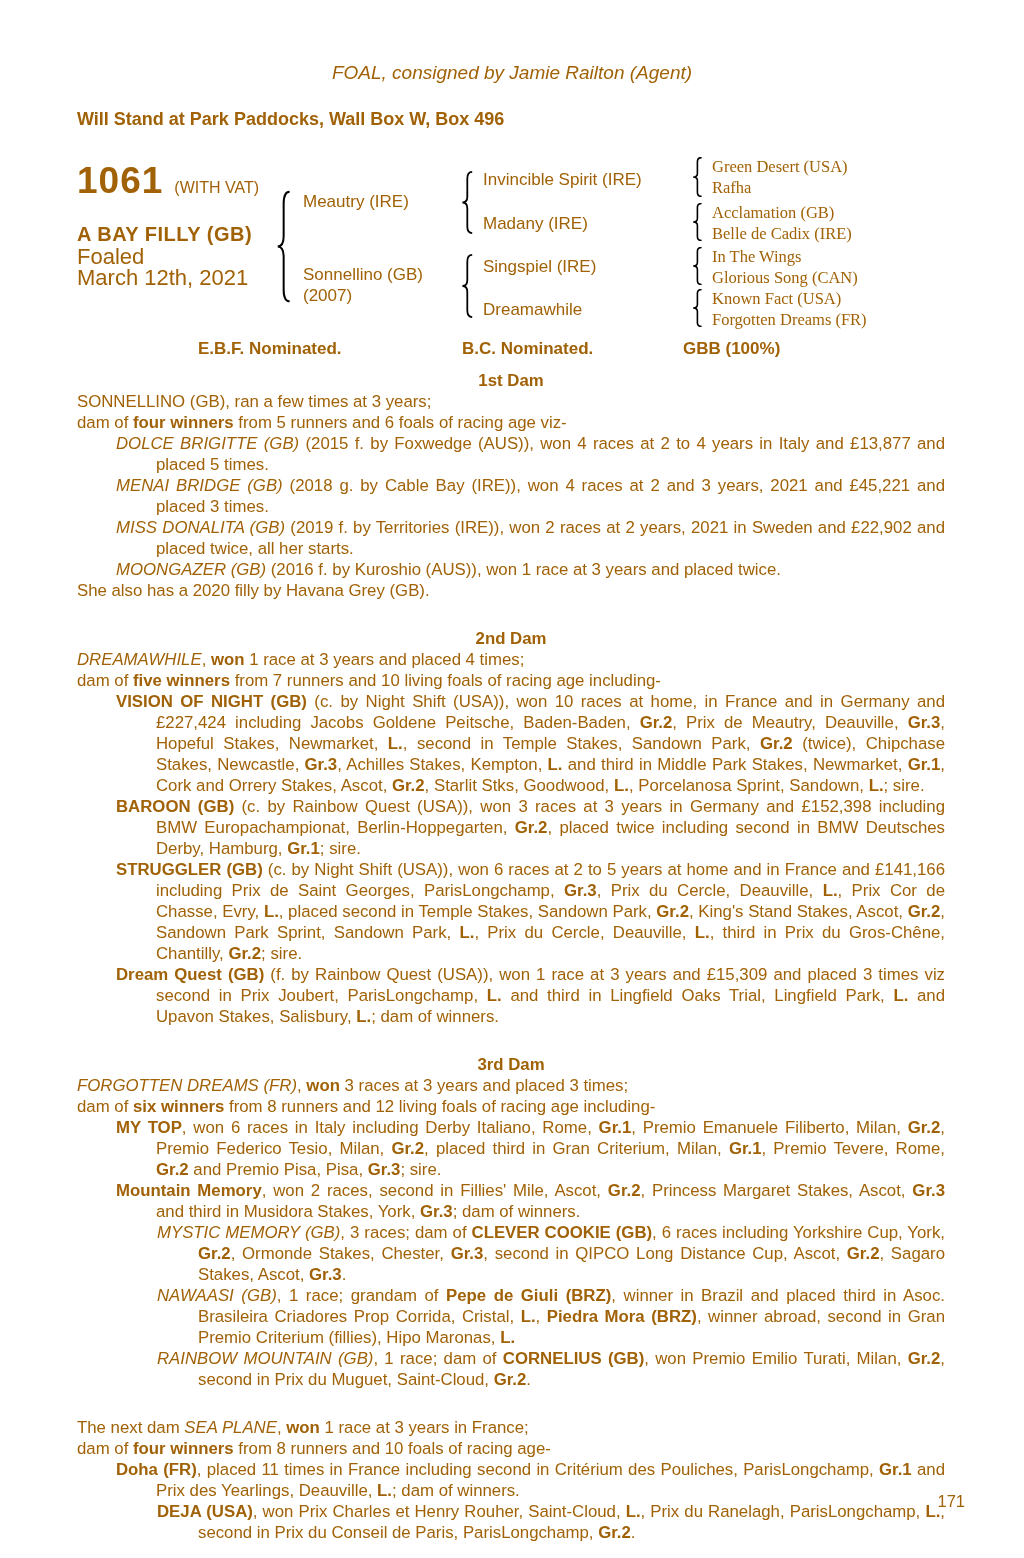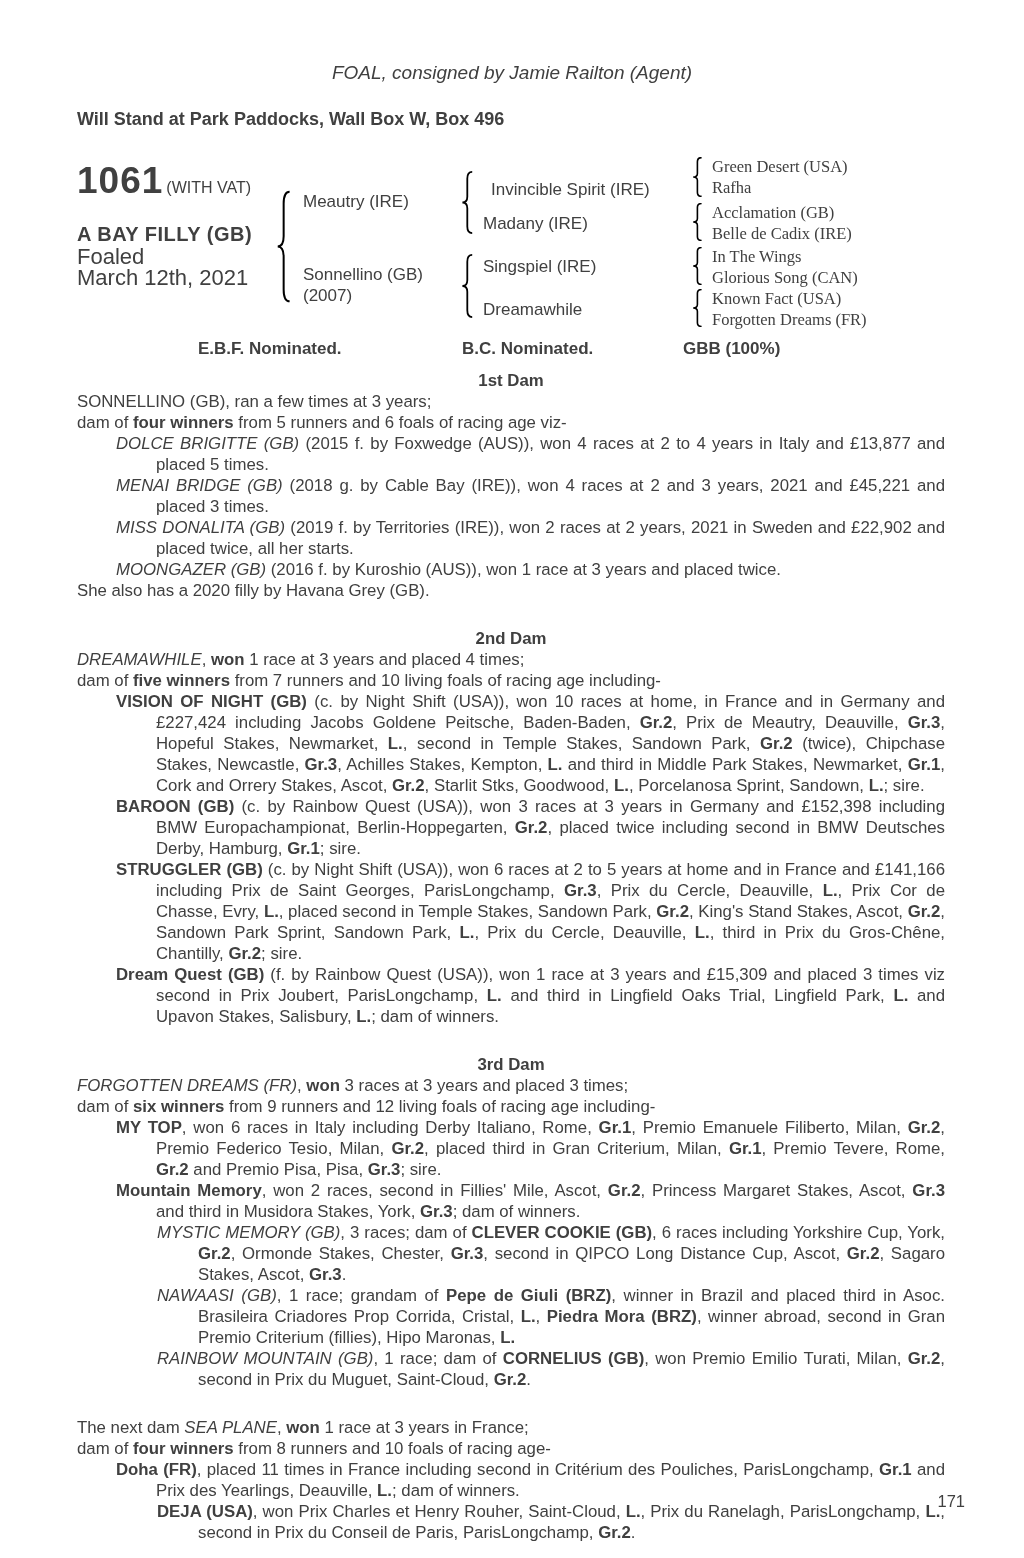--- a/index.html
+++ b/index.html
@@ -1,39 +1,39 @@
 <!DOCTYPE html>
 <html><head>
 <meta charset="utf-8">
 <style>
   html,body { margin:0; padding:0; background:#ffffff; }
   .page {
     position: relative;
     width: 1024px;
     height: 1558px;
     background: #ffffff;
-    color: #404040;
+    color: #a16207;
     font-family: "Liberation Sans", sans-serif;
     overflow: hidden;
   }
   .abs { position: absolute; }
   .consign {
     top: 62px; left: 0; width: 100%;
     text-align: center;
     font-style: italic;
     font-size: 19px;
   }
   .stand {
     top: 109px; left: 77px;
     font-weight: bold;
     font-size: 18px;
   }
   .lotline { top: 160px; left: 77px; white-space: nowrap; }
   .lotnum { font-weight: bold; font-size: 37px; letter-spacing: 1px; }
-  .vat { font-size: 16px; margin-left: 3px; }
+  .vat { font-size: 16px; margin-left: 11px; }
   .desc {
     top: 223px; left: 77px;
     font-weight: bold; font-size: 20px; letter-spacing: .5px;
   }
   .foaled { top: 246px; left: 77px; font-size: 22px; line-height: 21px; }
   .pedname { font-size: 17px; line-height: 21px; white-space: nowrap; }
   .ggp { font-size: 16.5px; line-height: 21px; white-space: nowrap; font-family: Liberation Serif, serif; }
   .brace svg { display:block; width:100%; height:100%; }
   .noms { top: 339px; left: 0; width: 100%; font-weight: bold; font-size: 17px; }
   .noms span { position: absolute; white-space: nowrap; }
@@ -111,21 +111,21 @@
         <path d="M16,1.5 Q9,1.5 9,12 L9,41 Q9,50 2,50 Q9,50 9,59 L9,88 Q9,98.5 16,98.5" fill="none" stroke="#000" stroke-width="1.6" vector-effect="non-scaling-stroke"></path>
       </svg>
   </div>
 
   <div class="abs pedname" style="left:303px; top:191px;">Meautry (IRE)</div>
   <div class="abs pedname" style="left:303px; top:264px;">
     <div>Sonnellino (GB)</div>
     <div>(2007)</div>
   </div>
 
-  <div class="abs pedname" style="left:483px; top:179px;margin-left:8px;">Invincible Spirit (IRE)</div>
+  <div class="abs pedname" style="left:483px; top:169px;">Invincible Spirit (IRE)</div>
   <div class="abs pedname" style="left:483px; top:213px;">Madany (IRE)</div>
   <div class="abs pedname" style="left:483px; top:256px;">Singspiel (IRE)</div>
   <div class="abs pedname" style="left:483px; top:299px;">Dreamawhile</div>
 
   <div class="abs ggp" style="left:712px; top:156px;">
     <div>Green Desert (USA)</div>
     <div>Rafha</div>
   </div>
   <div class="abs ggp" style="left:712px; top:202px;">
     <div>Acclamation (GB)</div>
@@ -157,21 +157,21 @@
       <p class="tb t"><span>She also has a 2020 filly by Havana Grey (GB).</span></p>
       <p class="tb h gap"><span>2nd Dam</span></p>
       <p class="tb t"><span class="i">DREAMAWHILE</span><span>, </span><span class="b">won</span><span> 1 race at 3 years and placed 4 times;</span></p>
       <p class="tb t"><span>dam of </span><span class="b">five winners</span><span> from 7 runners and 10 living foals of racing age including-</span></p>
       <p class="tb e1"><span class="b">VISION OF NIGHT (GB)</span><span> (c. by Night Shift (USA)), won 10 races at home, in France and in Germany and £227,424 including Jacobs Goldene Peitsche, Baden-Baden, </span><span class="b">Gr.2</span><span>, Prix de Meautry, Deauville, </span><span class="b">Gr.3</span><span>, Hopeful Stakes, Newmarket, </span><span class="b">L.</span><span>, second in Temple Stakes, Sandown Park, </span><span class="b">Gr.2</span><span> (twice), Chipchase Stakes, Newcastle, </span><span class="b">Gr.3</span><span>, Achilles Stakes, Kempton, </span><span class="b">L.</span><span> and third in Middle Park Stakes, Newmarket, </span><span class="b">Gr.1</span><span>, Cork and Orrery Stakes, Ascot, </span><span class="b">Gr.2</span><span>, Starlit Stks, Goodwood, </span><span class="b">L.</span><span>, Porcelanosa Sprint, Sandown, </span><span class="b">L.</span><span>; sire.</span></p>
       <p class="tb e1"><span class="b">BAROON (GB)</span><span> (c. by Rainbow Quest (USA)), won 3 races at 3 years in Germany and £152,398 including BMW Europachampionat, Berlin-Hoppegarten, </span><span class="b">Gr.2</span><span>, placed twice including second in BMW Deutsches Derby, Hamburg, </span><span class="b">Gr.1</span><span>; sire.</span></p>
       <p class="tb e1"><span class="b">STRUGGLER (GB)</span><span> (c. by Night Shift (USA)), won 6 races at 2 to 5 years at home and in France and £141,166 including Prix de Saint Georges, ParisLongchamp, </span><span class="b">Gr.3</span><span>, Prix du Cercle, Deauville, </span><span class="b">L.</span><span>, Prix Cor de Chasse, Evry, </span><span class="b">L.</span><span>, placed second in Temple Stakes, Sandown Park, </span><span class="b">Gr.2</span><span>, King's Stand Stakes, Ascot, </span><span class="b">Gr.2</span><span>, Sandown Park Sprint, Sandown Park, </span><span class="b">L.</span><span>, Prix du Cercle, Deauville, </span><span class="b">L.</span><span>, third in Prix du Gros-Chêne, Chantilly, </span><span class="b">Gr.2</span><span>; sire.</span></p>
       <p class="tb e1"><span class="b">Dream Quest (GB)</span><span> (f. by Rainbow Quest (USA)), won 1 race at 3 years and £15,309 and placed 3 times viz second in Prix Joubert, ParisLongchamp, </span><span class="b">L.</span><span> and third in Lingfield Oaks Trial, Lingfield Park, </span><span class="b">L.</span><span> and Upavon Stakes, Salisbury, </span><span class="b">L.</span><span>; dam of winners.</span></p>
       <p class="tb h gap"><span>3rd Dam</span></p>
       <p class="tb t"><span class="i">FORGOTTEN DREAMS (FR)</span><span>, </span><span class="b">won</span><span> 3 races at 3 years and placed 3 times;</span></p>
-      <p class="tb t"><span>dam of </span><span class="b">six winners</span><span> from 9 runners and 12 living foals of racing age including-</span></p>
+      <p class="tb t"><span>dam of </span><span class="b">six winners</span><span> from 8 runners and 12 living foals of racing age including-</span></p>
       <p class="tb e1"><span class="b">MY TOP</span><span>, won 6 races in Italy including Derby Italiano, Rome, </span><span class="b">Gr.1</span><span>, Premio Emanuele Filiberto, Milan, </span><span class="b">Gr.2</span><span>, Premio Federico Tesio, Milan, </span><span class="b">Gr.2</span><span>, placed third in Gran Criterium, Milan, </span><span class="b">Gr.1</span><span>, Premio Tevere, Rome, </span><span class="b">Gr.2</span><span> and Premio Pisa, Pisa, </span><span class="b">Gr.3</span><span>; sire.</span></p>
       <p class="tb e1"><span class="b">Mountain Memory</span><span>, won 2 races, second in Fillies' Mile, Ascot, </span><span class="b">Gr.2</span><span>, Princess Margaret Stakes, Ascot, </span><span class="b">Gr.3</span><span> and third in Musidora Stakes, York, </span><span class="b">Gr.3</span><span>; dam of winners.</span></p>
       <p class="tb e2"><span class="i">MYSTIC MEMORY (GB)</span><span>, 3 races; dam of </span><span class="b">CLEVER COOKIE (GB)</span><span>, 6 races including Yorkshire Cup, York, </span><span class="b">Gr.2</span><span>, Ormonde Stakes, Chester, </span><span class="b">Gr.3</span><span>, second in QIPCO Long Distance Cup, Ascot, </span><span class="b">Gr.2</span><span>, Sagaro Stakes, Ascot, </span><span class="b">Gr.3</span><span>.</span></p>
       <p class="tb e2"><span class="i">NAWAASI (GB)</span><span>, 1 race; grandam of </span><span class="b">Pepe de Giuli (BRZ)</span><span>, winner in Brazil and placed third in Asoc. Brasileira Criadores Prop Corrida, Cristal, </span><span class="b">L.</span><span>, </span><span class="b">Piedra Mora (BRZ)</span><span>, winner abroad, second in Gran Premio Criterium (fillies), Hipo Maronas, </span><span class="b">L.</span></p>
       <p class="tb e2"><span class="i">RAINBOW MOUNTAIN (GB)</span><span>, 1 race; dam of </span><span class="b">CORNELIUS (GB)</span><span>, won Premio Emilio Turati, Milan, </span><span class="b">Gr.2</span><span>, second in Prix du Muguet, Saint-Cloud, </span><span class="b">Gr.2</span><span>.</span></p>
       <p class="tb t gap"><span>The next dam </span><span class="i">SEA PLANE</span><span>, </span><span class="b">won</span><span> 1 race at 3 years in France;</span></p>
       <p class="tb t"><span>dam of </span><span class="b">four winners</span><span> from 8 runners and 10 foals of racing age-</span></p>
       <p class="tb e1"><span class="b">Doha (FR)</span><span>, placed 11 times in France including second in Critérium des Pouliches, ParisLongchamp, </span><span class="b">Gr.1</span><span> and Prix des Yearlings, Deauville, </span><span class="b">L.</span><span>; dam of winners.</span></p>
       <p class="tb e2"><span class="b">DEJA (USA)</span><span>, won Prix Charles et Henry Rouher, Saint-Cloud, </span><span class="b">L.</span><span>, Prix du Ranelagh, ParisLongchamp, </span><span class="b">L.</span><span>, second in Prix du Conseil de Paris, ParisLongchamp, </span><span class="b">Gr.2</span><span>.</span></p>
     </div>

